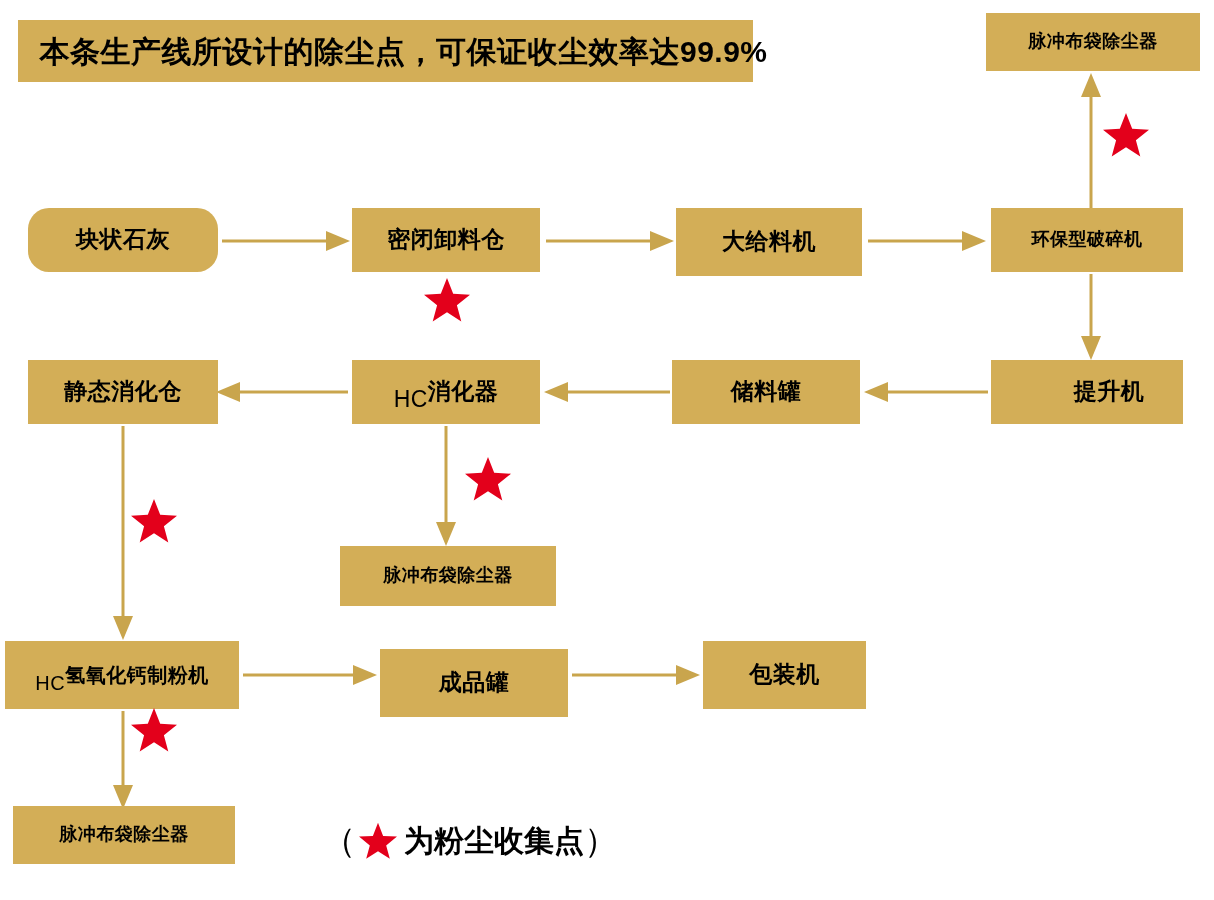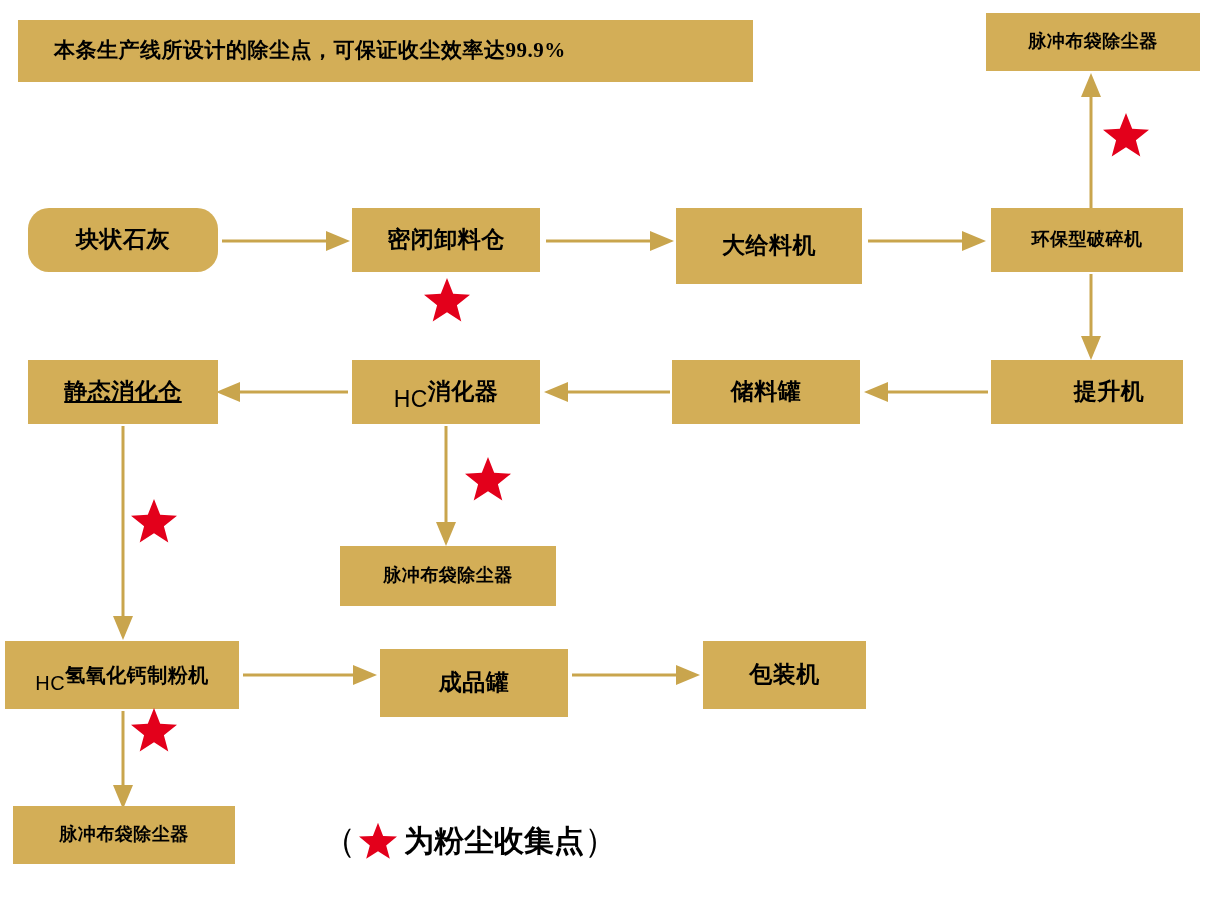--- a/index.html
+++ b/index.html
@@ -27,25 +27,24 @@
     display: flex;
     align-items: center;
     justify-content: center;
     text-align: center;
     font-weight: 700;
     line-height: 1.1;
     letter-spacing: 0.5px;
     white-space: nowrap;
   }
   .box.title-banner {
-    justify-content: flex-start;
+    justify-content: center;
     padding-left: 36px;
-    font-size: 21px;
+    font-size: 30px;
     font-weight: 700;
-    font-family: Liberation Serif, serif;
   }
   .box.node {
     font-size: 23px;
   }
   .box.node.small {
     font-size: 18px;
   }
   .box.node.tiny {
     font-size: 20px;
   }
@@ -140,21 +139,21 @@
     </svg>
   </div>
 
   <div class="arrow" style="left:546px; top:228px;">
     <svg width="128" height="26" viewBox="0 0 128 26">
       <line x1="0" y1="13" x2="106" y2="13" stroke="#C9A54D" stroke-width="3"></line>
       <polygon points="128,13 104,3 104,23" fill="#C9A54D"></polygon>
     </svg>
   </div>
 
-  <div class="box node" style="left:676px; top:208px; width:186px; height:76px;">
+  <div class="box node" style="left:676px; top:208px; width:186px; height:68px;">
     <span>大给料机</span>
   </div>
 
   <div class="arrow" style="left:868px; top:228px;">
     <svg width="118" height="26" viewBox="0 0 118 26">
       <line x1="0" y1="13" x2="96" y2="13" stroke="#C9A54D" stroke-width="3"></line>
       <polygon points="118,13 94,3 94,23" fill="#C9A54D"></polygon>
     </svg>
   </div>
 
@@ -196,21 +195,21 @@
       <span>消化器</span>
   </div>
 
   <div class="arrow" style="left:216px; top:379px;">
     <svg width="132" height="26" viewBox="0 0 132 26">
       <line x1="132" y1="13" x2="22" y2="13" stroke="#C9A54D" stroke-width="3"></line>
       <polygon points="0,13 24,3 24,23" fill="#C9A54D"></polygon>
     </svg>
   </div>
 
-  <div class="box node" style="left:28px; top:360px; width:190px; height:64px;text-decoration:underline;">
+  <div class="box node" style="left:28px; top:360px; width:190px; height:64px;">
     <span>静态消化仓</span>
   </div>
 
   <div class="arrow" style="left:433px; top:426px;">
     <svg width="26" height="120" viewBox="0 0 26 120">
       <line x1="13" y1="0" x2="13" y2="98" stroke="#C9A54D" stroke-width="3"></line>
       <polygon points="13,120 3,96 23,96" fill="#C9A54D"></polygon>
     </svg>
   </div>
 

